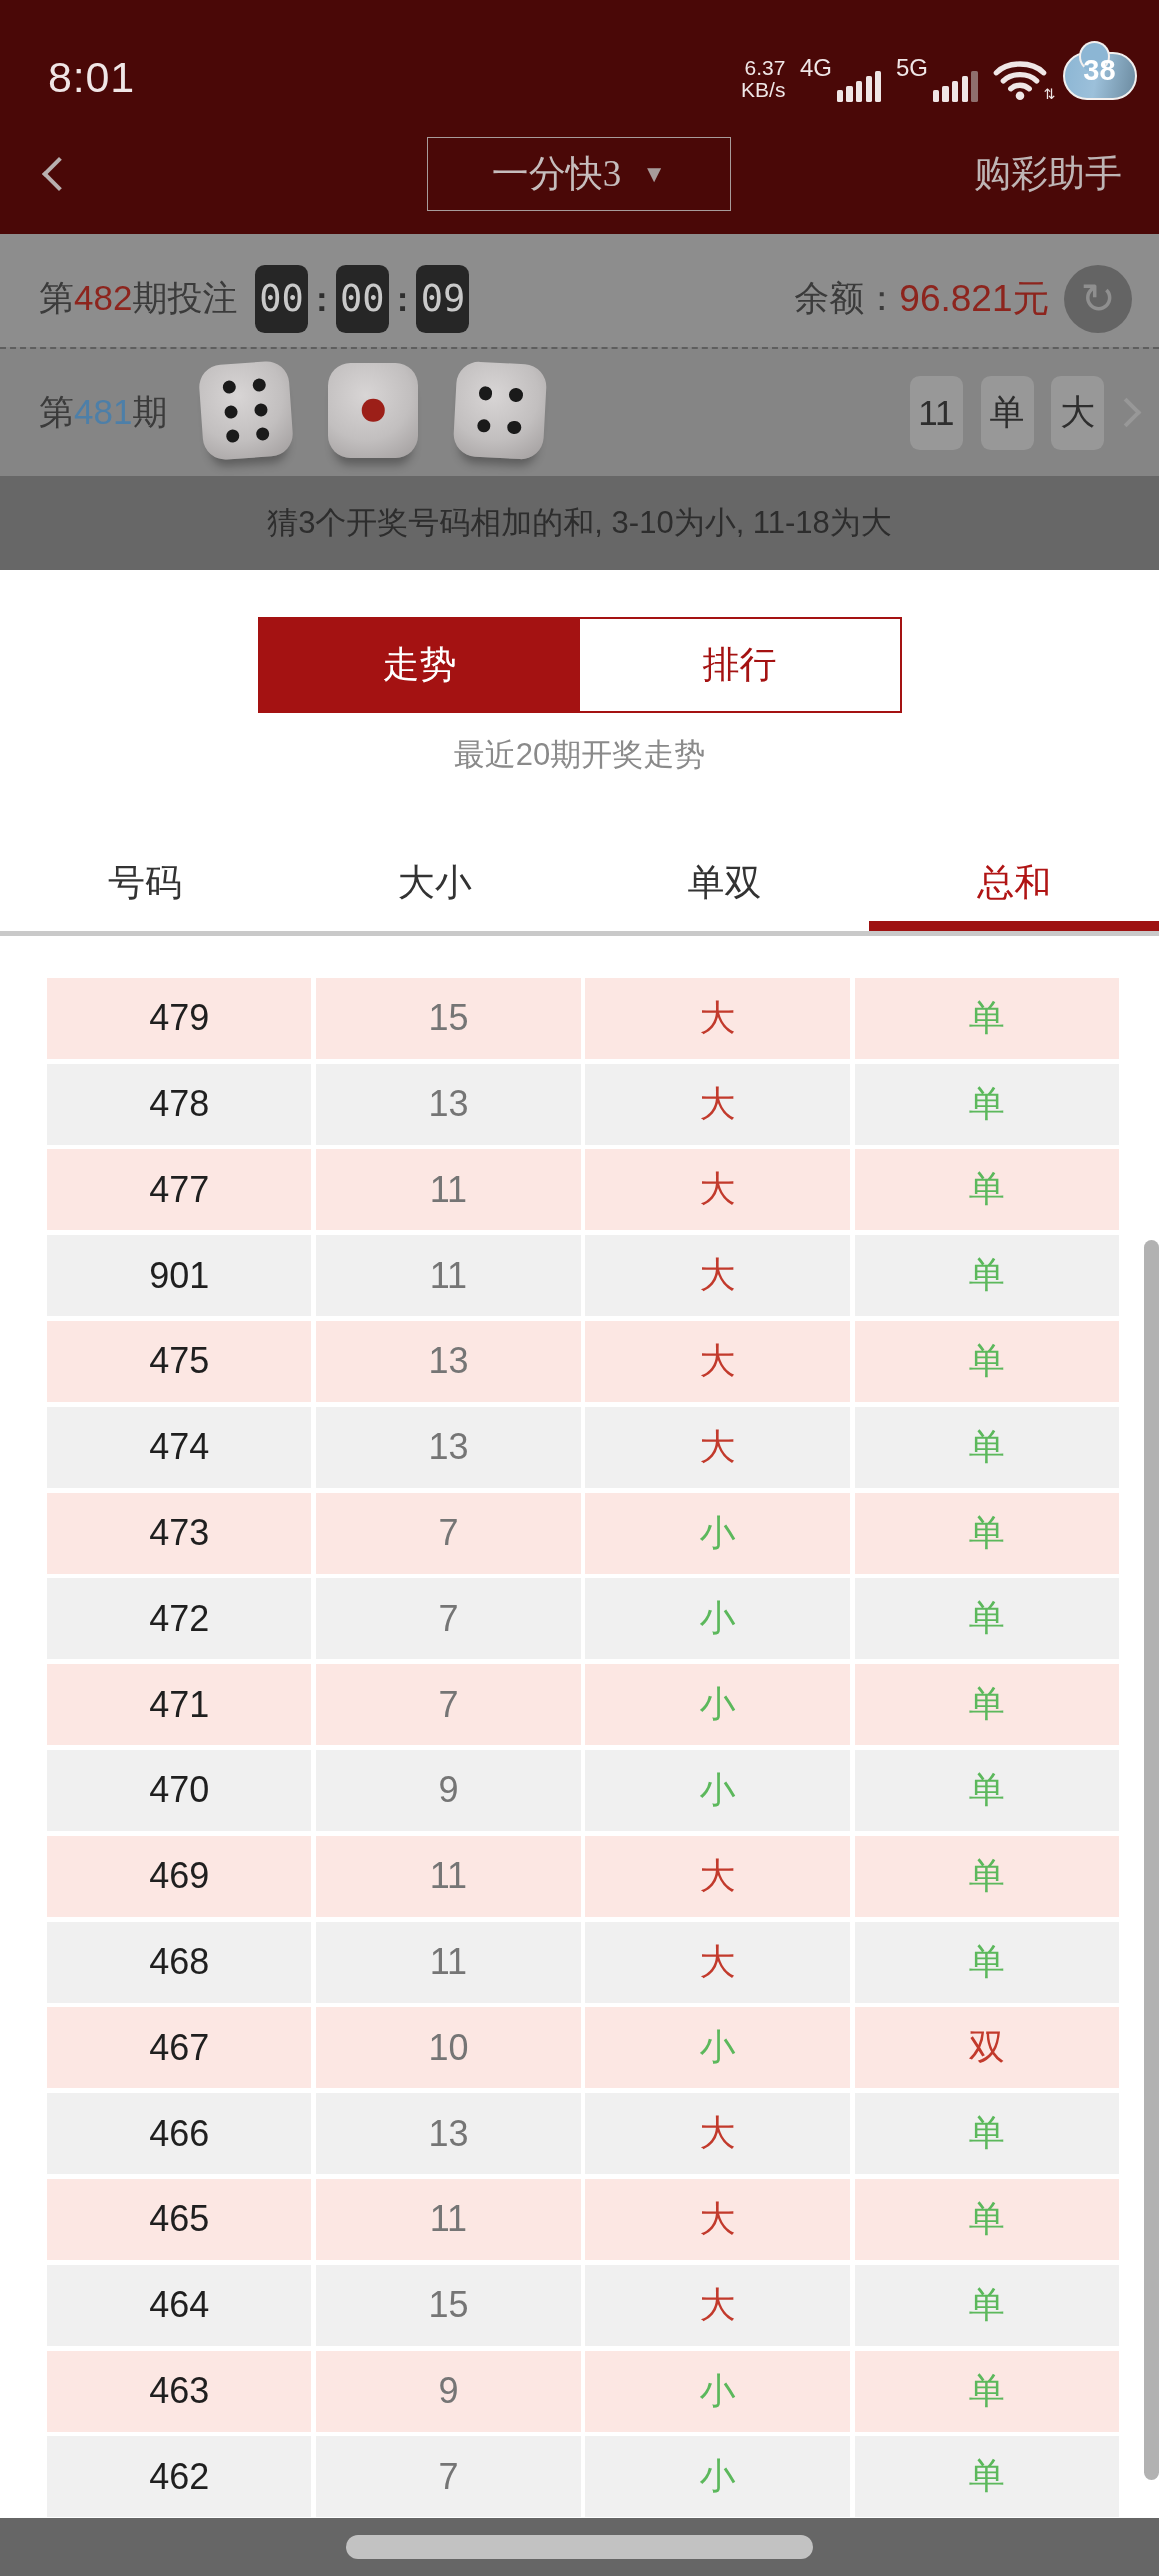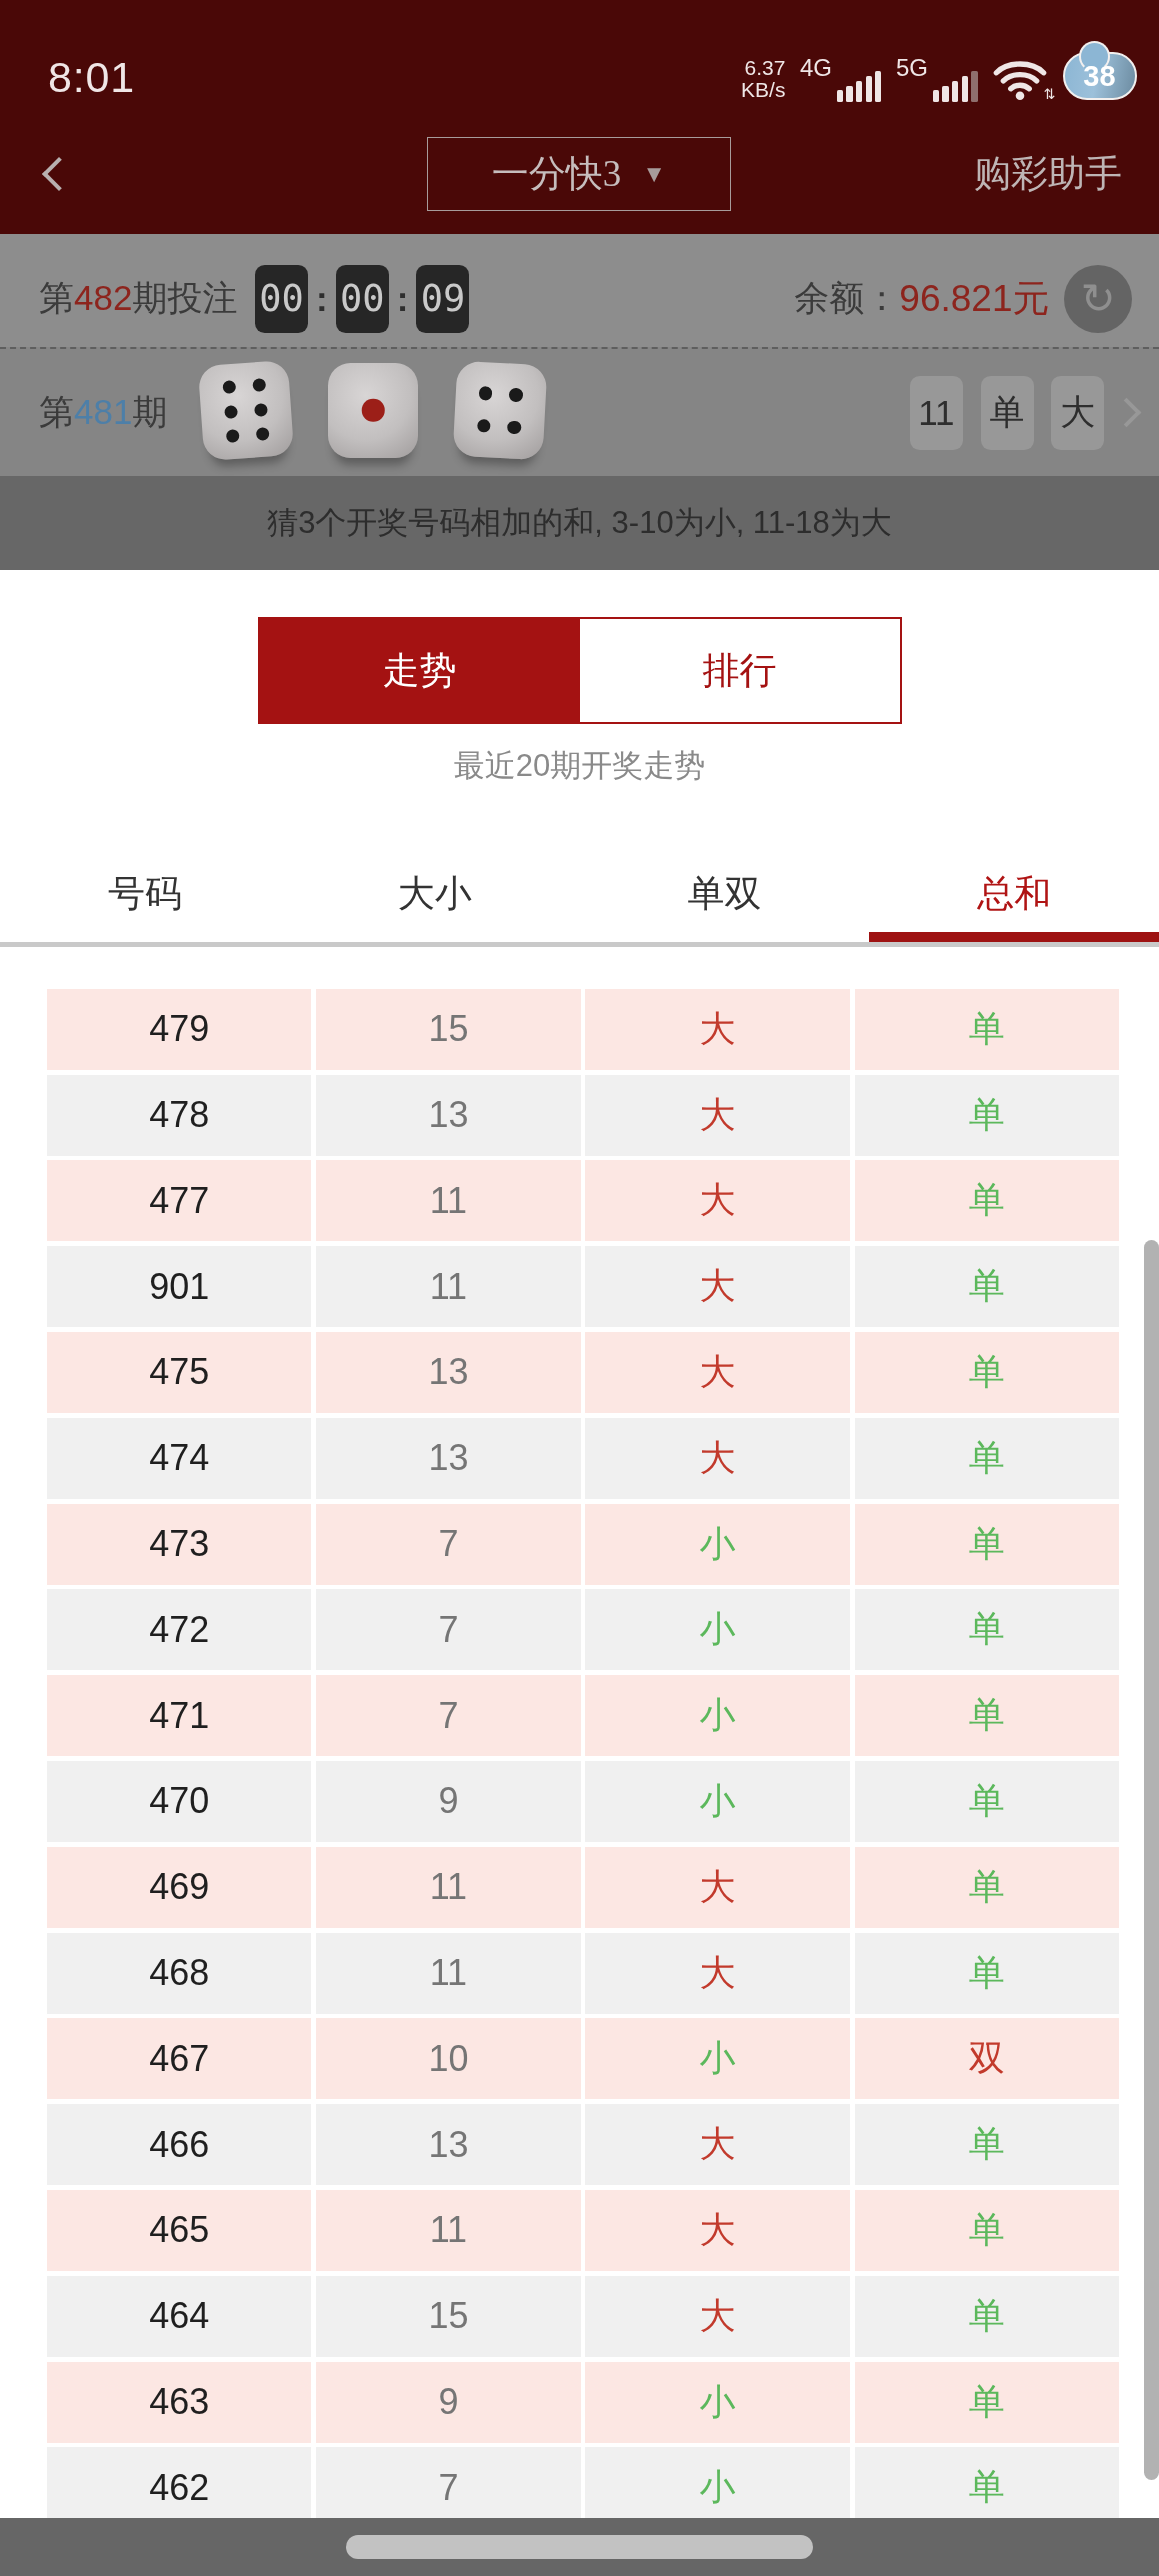--- a/index.html
+++ b/index.html
@@ -24,21 +24,21 @@
   .bars { display:flex; align-items:flex-end; gap:3.2px; height:35px; }
   .bars i { display:block; width:6.4px; background:#efe6e6; border-radius:1.6px; }
   .bars i.dim { background:#8f6f6d; }
   .wifi { position:relative; width:56px; height:45px; }
   .wifi svg { display:block; }
   .wifi .updown { position:absolute; right:-6.4px; bottom:0; font-size:14.5px; color:#efe6e6; letter-spacing:-1.6px; }
   .battery-cloud {
     position:relative; width:74px; height:48px; margin-bottom:1.6px;
     background:linear-gradient(100deg,#8cb6d4 0%,#9cc0da 45%,#6c8ba0 100%);
     border:2.4px solid #f2efee; border-radius:24px;
-    display:flex; align-items:center; justify-content:center;
+    display:flex; align-items:flex-start; justify-content:center;
   }
   .battery-cloud::before {
     content:""; position:absolute; top:-13px; left:14.5px; width:27px; height:27px;
     background:#8cb6d4; border:2.4px solid #f2efee; border-radius:50%;
     border-bottom-color:transparent;
   }
   .battery-cloud span { font-size:29px; color:#ffffff; font-weight:bold; position:relative; }
 
   .nav-bar { height:121px; display:flex; align-items:center; padding:0 37px; position:relative; }
   .back-btn { width:56px; height:72px; display:flex; align-items:center; }
@@ -97,21 +97,21 @@
   .row-chevron { width:21px; height:21px; border-right:4px solid #989898; border-top:4px solid #989898; transform:rotate(45deg); margin-left:11.3px; }
 
   .hint-row {
     height:94px; background:#676767; display:flex; align-items:center; justify-content:center;
   }
   .hint-row span { font-size:31px; color:#2d2d2d; }
 
   
   .tabs-wrap { margin-top:47px; display:flex; justify-content:center; }
   .tabs {
-    width:644px; height:107px; border:2.4px solid #a41212; display:flex;
+    width:644px; height:96px; border:2.4px solid #a41212; display:flex;
   }
   .tab { flex:1; display:flex; align-items:center; justify-content:center; font-size:37px; }
   .tab.active { background:#a41212; color:#ffffff; }
   .tab.inactive { background:#ffffff; color:#a41212; }
 
   .subtitle { margin-top:21px; text-align:center; font-size:31px; color:#8a8a8a; }
 
   .subtabs { margin-top:58px; display:flex; height:97px; }
   .subtab {
     flex:1; position:relative; display:flex; align-items:center; justify-content:center;

